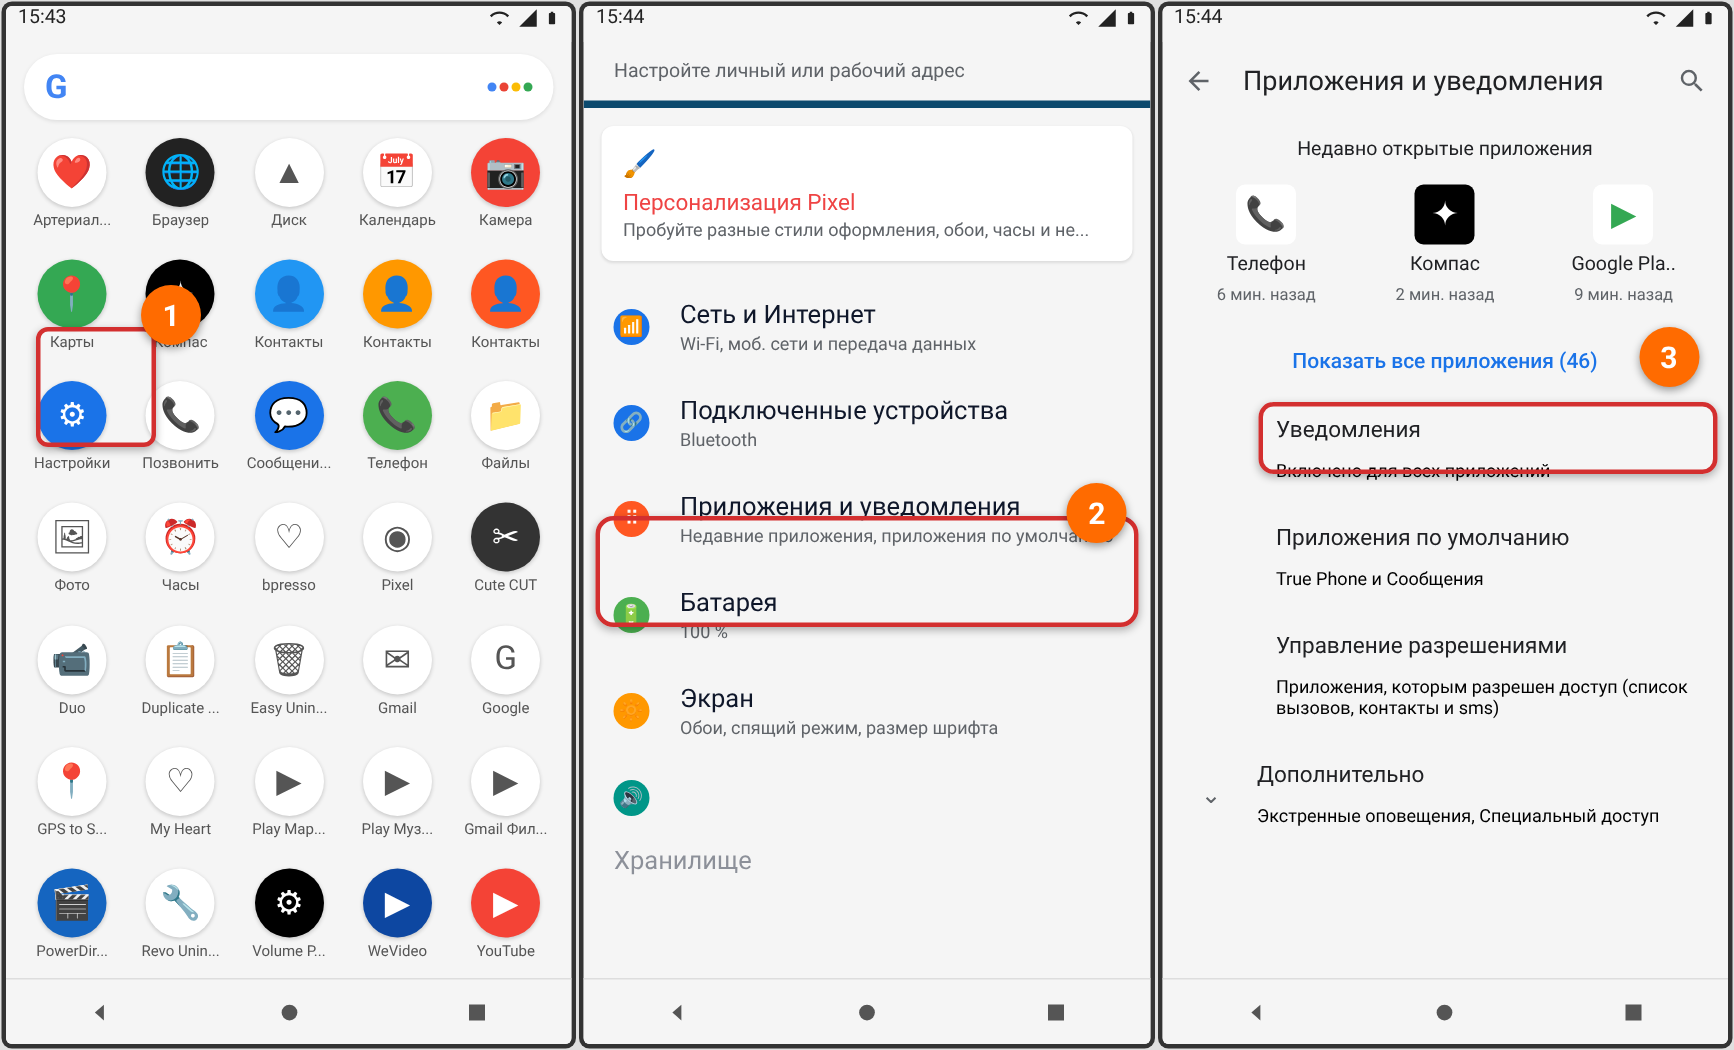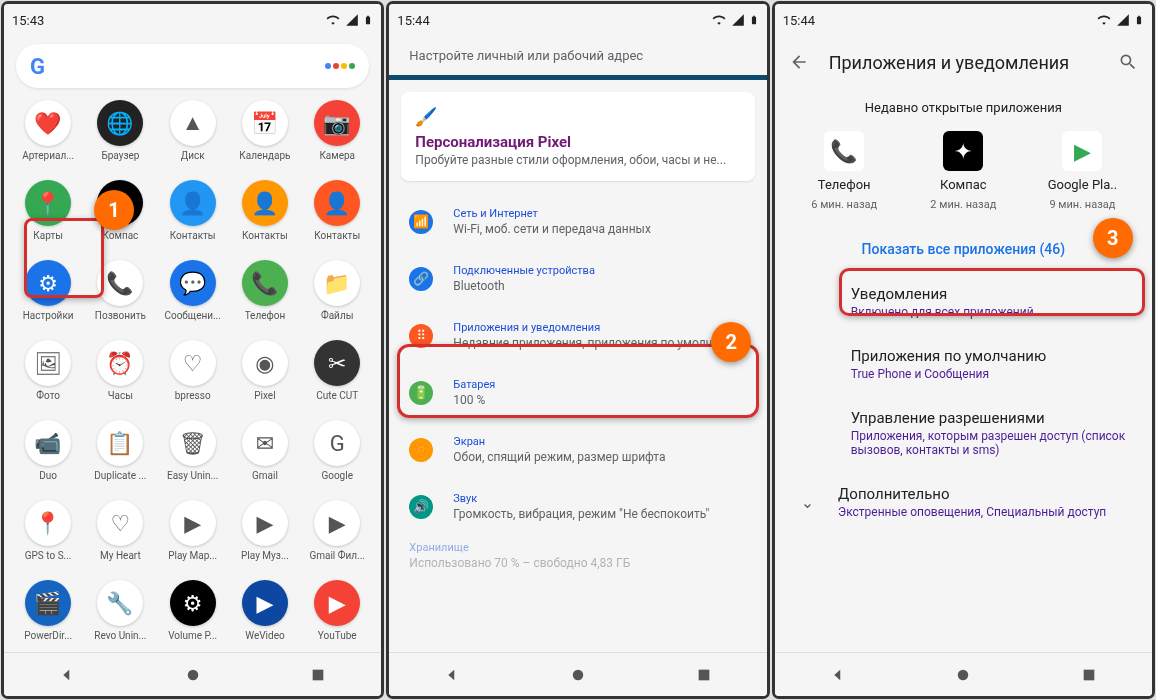--- a/index.html
+++ b/index.html
@@ -1,60 +1,60 @@
 <!DOCTYPE html>
 <html><head>
 <meta charset="utf-8">
 <style>
 *{margin:0;padding:0;box-sizing:border-box;font-family:Roboto,Arial,sans-serif}
 body{background:#e0e0e0;width:1156px;height:700px;display:flex;gap:8px;padding:4px}
 .phone{flex:1;background:#f5f5f5;display:flex;flex-direction:column;border-radius:4px;overflow:hidden;position:relative;box-shadow:0 0 0 3px #333}
-.statusbar{height:24px;display:flex;justify-content:space-between;align-items:center;padding:16px 8px;font-size:13px;color:#222;background:#f5f5f5}
+.statusbar{height:24px;display:flex;justify-content:space-between;align-items:flex-start;padding:0 8px;font-size:13px;color:#222;background:#f5f5f5}
 .status-icons{display:flex;gap:4px;align-items:center}
 .navbar{height:44px;display:flex;justify-content:space-around;align-items:center;background:#f5f5f5;border-top:1px solid #ddd}
 .nav-btn{width:22px;height:22px;display:flex;align-items:center;justify-content:center;color:#555}
 
 
 .searchbar{margin:8px 12px;height:44px;background:#fff;border-radius:22px;display:flex;align-items:center;padding:0 14px;box-shadow:0 1px 3px rgba(0,0,0,.1)}
 .g-logo{font-weight:bold;font-size:22px}
 .g-b{color:#4285f4}
 .mic-dots{margin-left:auto;display:flex;gap:2px}
 .mic-dots span{width:6px;height:6px;border-radius:50%}
 .app-grid{flex:1;display:grid;grid-template-columns:repeat(5,1fr);padding:4px 8px;row-gap:12px;overflow:hidden}
 .app{display:flex;flex-direction:column;align-items:center;gap:4px}
 .app-icon{width:46px;height:46px;border-radius:50%;display:flex;align-items:center;justify-content:center;font-size:22px;color:#fff}
 .app-label{font-size:10px;color:#555;text-align:center;max-width:64px;white-space:nowrap;overflow:hidden;text-overflow:ellipsis}
 
 
 .s2-content{flex:1;overflow:hidden;padding:8px 0}
 .hint{padding:4px 20px 12px;color:#5f6368;font-size:13px;border-bottom:5px solid #0c4a6e}
 .card{margin:12px;background:#fff;border-radius:8px;padding:14px;box-shadow:0 1px 2px rgba(0,0,0,.1)}
 .card-icon{font-size:18px;color:#1a73e8;margin-bottom:6px}
-.card-title{font-size:15px;color:#701a75;font-weight:700}
+.card-title{font-size:15px;color:#ef4444;font-weight:400}
 .card-sub{font-size:12px;color:#5f6368;margin-top:2px;white-space:nowrap;overflow:hidden;text-overflow:ellipsis}
 .setting-row{display:flex;align-items:center;padding:14px 20px;gap:20px}
 .setting-icon{width:24px;height:24px;border-radius:50%;display:flex;align-items:center;justify-content:center;color:#fff;font-size:13px;flex-shrink:0}
 .setting-text{flex:1;min-width:0}
-.setting-title{font-size:11px;color:#1d4ed8}
+.setting-title{font-size:17px;color:#0f172a}
 .setting-sub{font-size:12px;color:#5f6368;margin-top:2px}
 .storage-row{opacity:.45;font-size:12px;color:#5f6368;padding:6px 20px}
 
 
 .s3-header{height:52px;display:flex;align-items:center;padding:0 14px;gap:20px}
 .s3-title{flex:1;font-size:18px;color:#202124}
 .section-label{text-align:center;font-size:13px;color:#202124;padding:12px 0 16px}
 .recent-apps{display:flex;justify-content:space-around;padding:0 10px 16px}
 .recent{display:flex;flex-direction:column;align-items:center;gap:6px;width:100px}
 .recent-icon{width:40px;height:40px;border-radius:6px;display:flex;align-items:center;justify-content:center;font-size:22px}
 .recent-name{font-size:13px;color:#202124;white-space:nowrap;overflow:hidden;text-overflow:ellipsis;max-width:100%}
 .recent-time{font-size:11px;color:#5f6368}
 .show-all{text-align:center;padding:14px;font-size:14px;color:#1a73e8;font-weight:500}
 .s3-row{padding:14px 26px 14px 76px}
 .s3-row-title{font-size:15px;color:#202124}
-.s3-row-sub{font-size:12px;color:#4c1d95;margin-top:2px}
+.s3-row-sub{font-size:12px;color:#000000;margin-top:12px}
 .s3-expand{display:flex;align-items:center;padding:14px 26px;gap:24px}
 .chev{color:#5f6368;font-size:16px}
 
 
 .hl{position:absolute;border:3px solid #d32f2f;border-radius:8px;pointer-events:none;box-shadow:0 2px 6px rgba(0,0,0,.3)}
 .badge{position:absolute;width:40px;height:40px;border-radius:50%;background:#ff6b00;color:#fff;display:flex;align-items:center;justify-content:center;font-size:20px;font-weight:bold;box-shadow:0 2px 6px rgba(0,0,0,.4);pointer-events:none}
 
 svg{display:block}
 </style>
 </head>
@@ -300,30 +300,25 @@
         </div>
         <div class="setting-row">
           <div class="setting-icon" style="background:#ff9800">🔆</div>
           <div class="setting-text">
             <div class="setting-title">Экран</div>
             <div class="setting-sub">Обои, спящий режим, размер шрифта</div>
           </div>
         </div>
         <div class="setting-row">
           <div class="setting-icon" style="background:#009688">🔊</div>
-          <div class="setting-text">
-            <div class="setting-title">Звук</div>
-            <div class="setting-sub">Громкость, вибрация, режим "Не беспокоить"</div>
-          </div>
         </div>
       </div>
     <div class="setting-row storage-row">
       <div class="setting-text">
         <div class="setting-title">Хранилище</div>
-        <div class="setting-sub">Использовано 70 % – свободно 4,83 ГБ</div>
       </div>
     </div>
   </div>
   <div class="navbar">
     <div class="nav-btn">
         <svg width="18" height="18" viewBox="0 0 24 24" fill="#555">
           <path d="M15 5l-8 7 8 7z"></path>
         </svg>
       </div>
     <div class="nav-btn">

